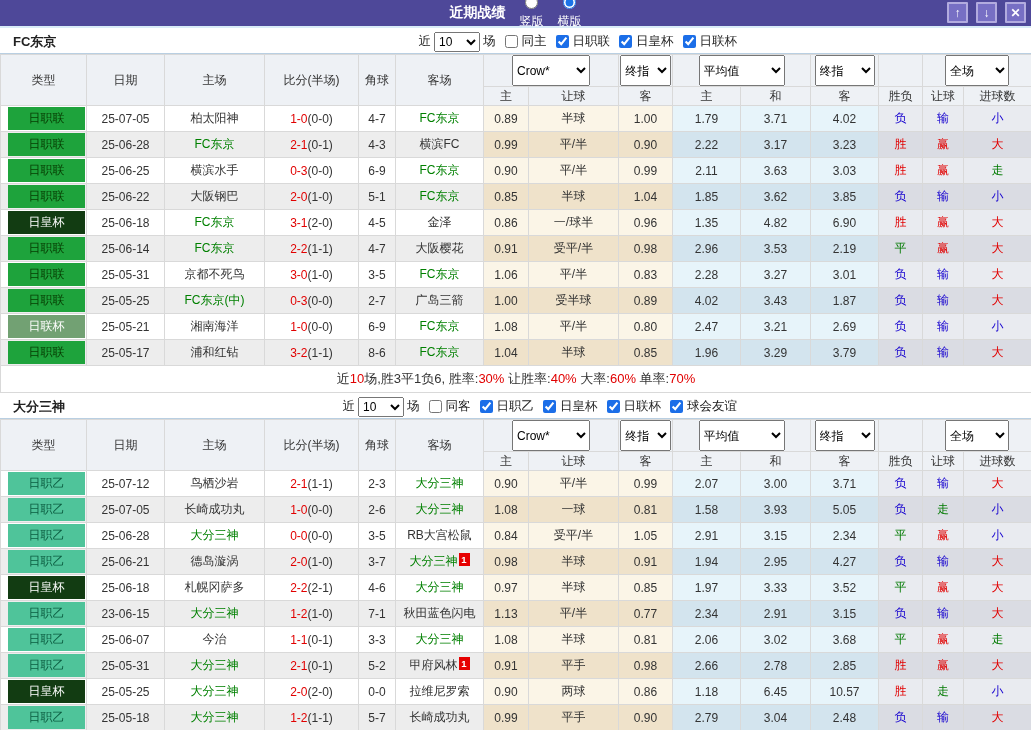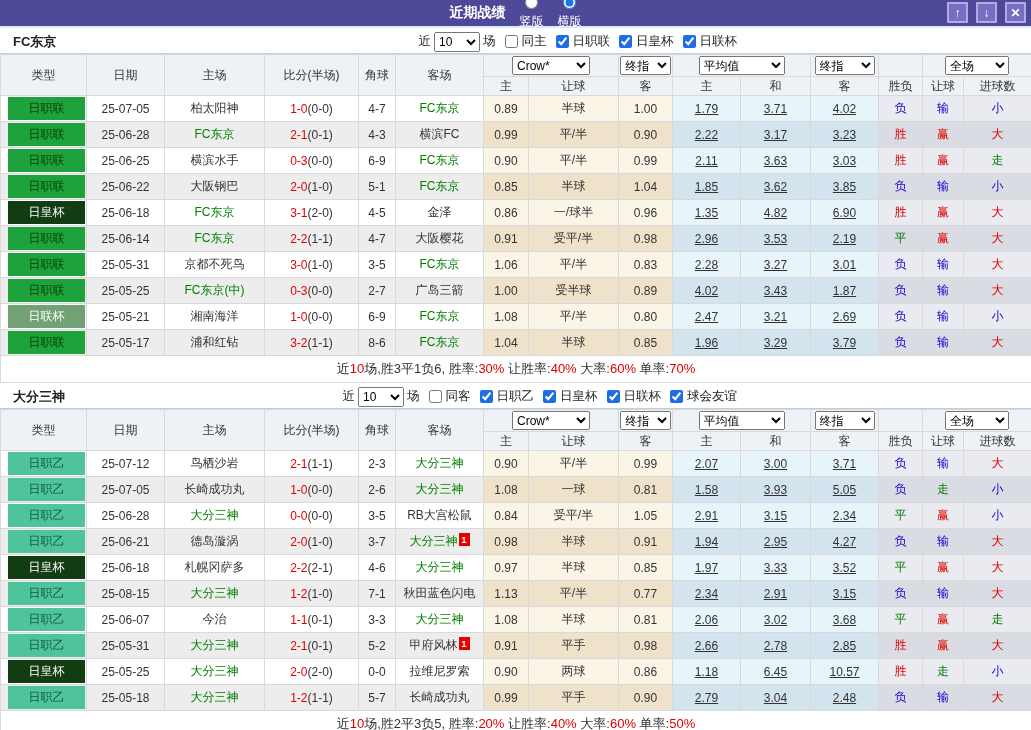--- a/index.html
+++ b/index.html
@@ -23,26 +23,26 @@
            gap:3px;font-size:12.5px;color:#222;white-space:nowrap;}
   .filters .cb{width:13px;height:13px;accent-color:#1b6ee8;margin:0 1px 0 6px;}
   .filters select{font-size:12px;height:20px;}
   
   table.grid{border-collapse:collapse;table-layout:fixed;width:1031px;font-size:12px;}
   table.grid th,table.grid td{border:1px solid #d9d9d9;text-align:center;overflow:hidden;
         white-space:nowrap;padding:0;color:#333;}
   thead th,thead td{background:#eef1f5;font-weight:normal;}
   thead tr.r1 th,thead tr.r1 td{height:21px;}
   thead tr.r2 th{height:18px;}
-  .ddcell select{font-size:12px;height:19px;max-width:95%;}
+  .ddcell select{font-size:12px;height:31px;max-width:95%;}
   tbody tr{height:25.8px;}
   tbody tr.even td{background:#ededed;}
   td.c-line{background:rgba(247,232,202,0.45);}
   tr.even td.c-line{background:rgba(233,216,184,0.75);}
-  td.c-avg{background:rgba(198,228,243,0.42);text-decoration:underline;}
+  td.c-avg{background:rgba(198,228,243,0.42);}
   tr.even td.c-avg{background:rgba(203,223,235,0.85);margin-left:39px;}
   td.c-res{background:rgba(207,211,221,0.45);}
   tr.even td.c-res{background:rgba(214,216,224,0.9);}
   .badge{display:block;margin:1px 1px 1px 7px;height:23px;line-height:23px;font-size:12px;}
   .lg-green{background:#1ea33c;color:#063b00;}
   .lg-dark{background:#123c12;color:#fff;}
   .lg-cup{background:#72a173;color:#fff;}
   .lg-mint{background:#4fc49a;color:#0b5c40;}
   .grn{color:#008000;}
   .s-main{color:#e10000;}
@@ -488,21 +488,21 @@
           <td class="c-avg">3.33</td>
           <td class="c-avg">3.52</td>
           <td class="c-res" style="color: rgb(0, 122, 0);">平</td>
           <td class="c-res" style="color: rgb(225, 0, 0);">赢</td>
           <td class="c-res" style="color: rgb(225, 0, 0);">大</td>
         </tr>
         <tr class="even">
           <td>
             <span class="badge lg-mint">日职乙</span>
           </td>
-          <td>25-08-15</td>
+          <td>23-06-15</td>
           <td><span class="grn">大分三神</span></td>
           <td><span class="s-main">1-2</span><span class="s-half">(1-0)</span></td>
           <td>7-1</td>
           <td><span>秋田蓝色闪电</span></td>
           <td class="c-line">1.13</td>
           <td class="c-line">平/半</td>
           <td class="c-line">0.77</td>
           <td class="c-avg">2.34</td>
           <td class="c-avg">2.91</td>
           <td class="c-avg">3.15</td>

